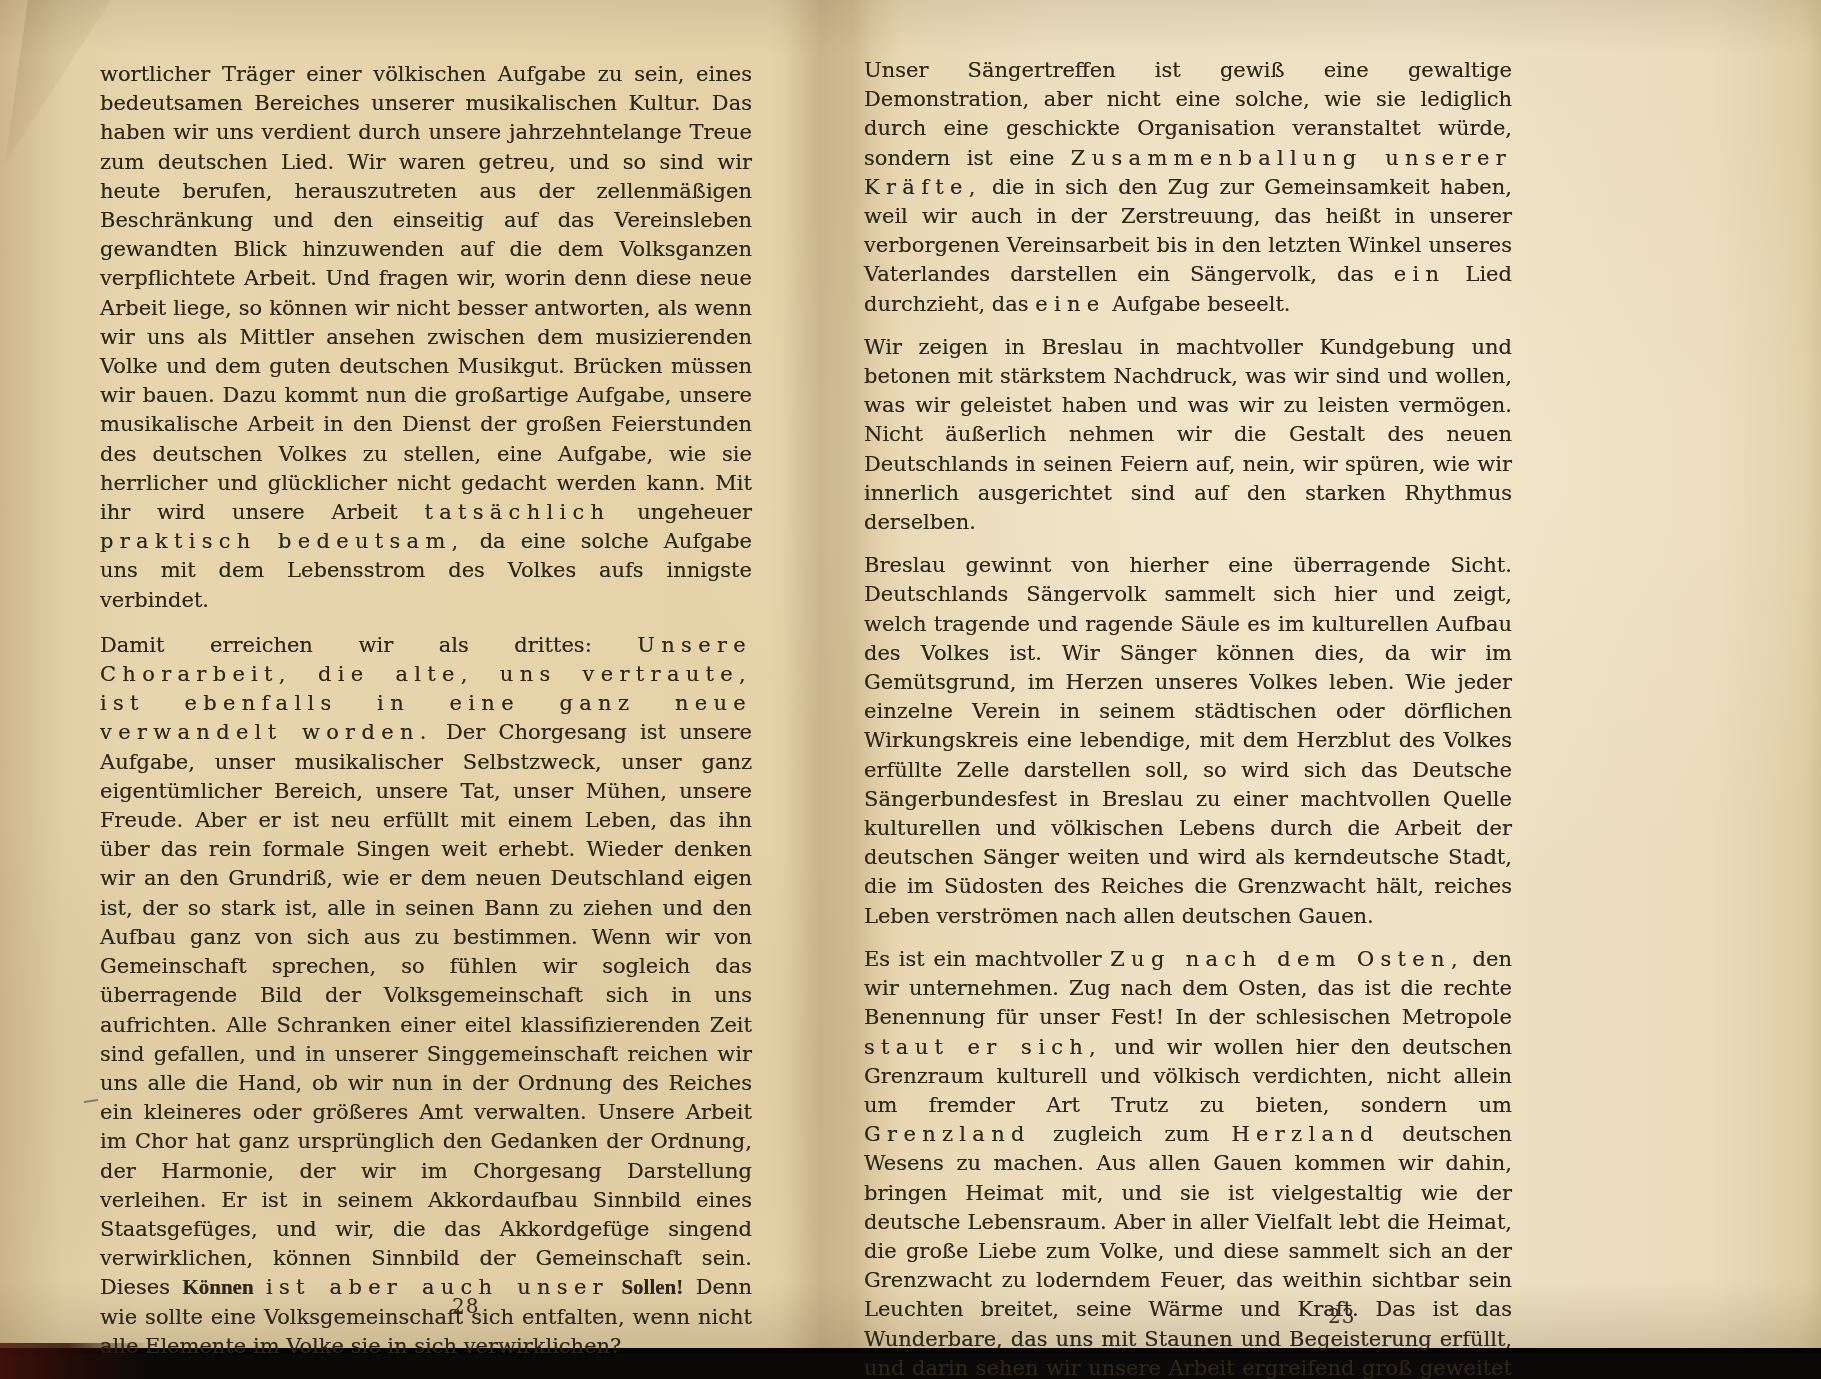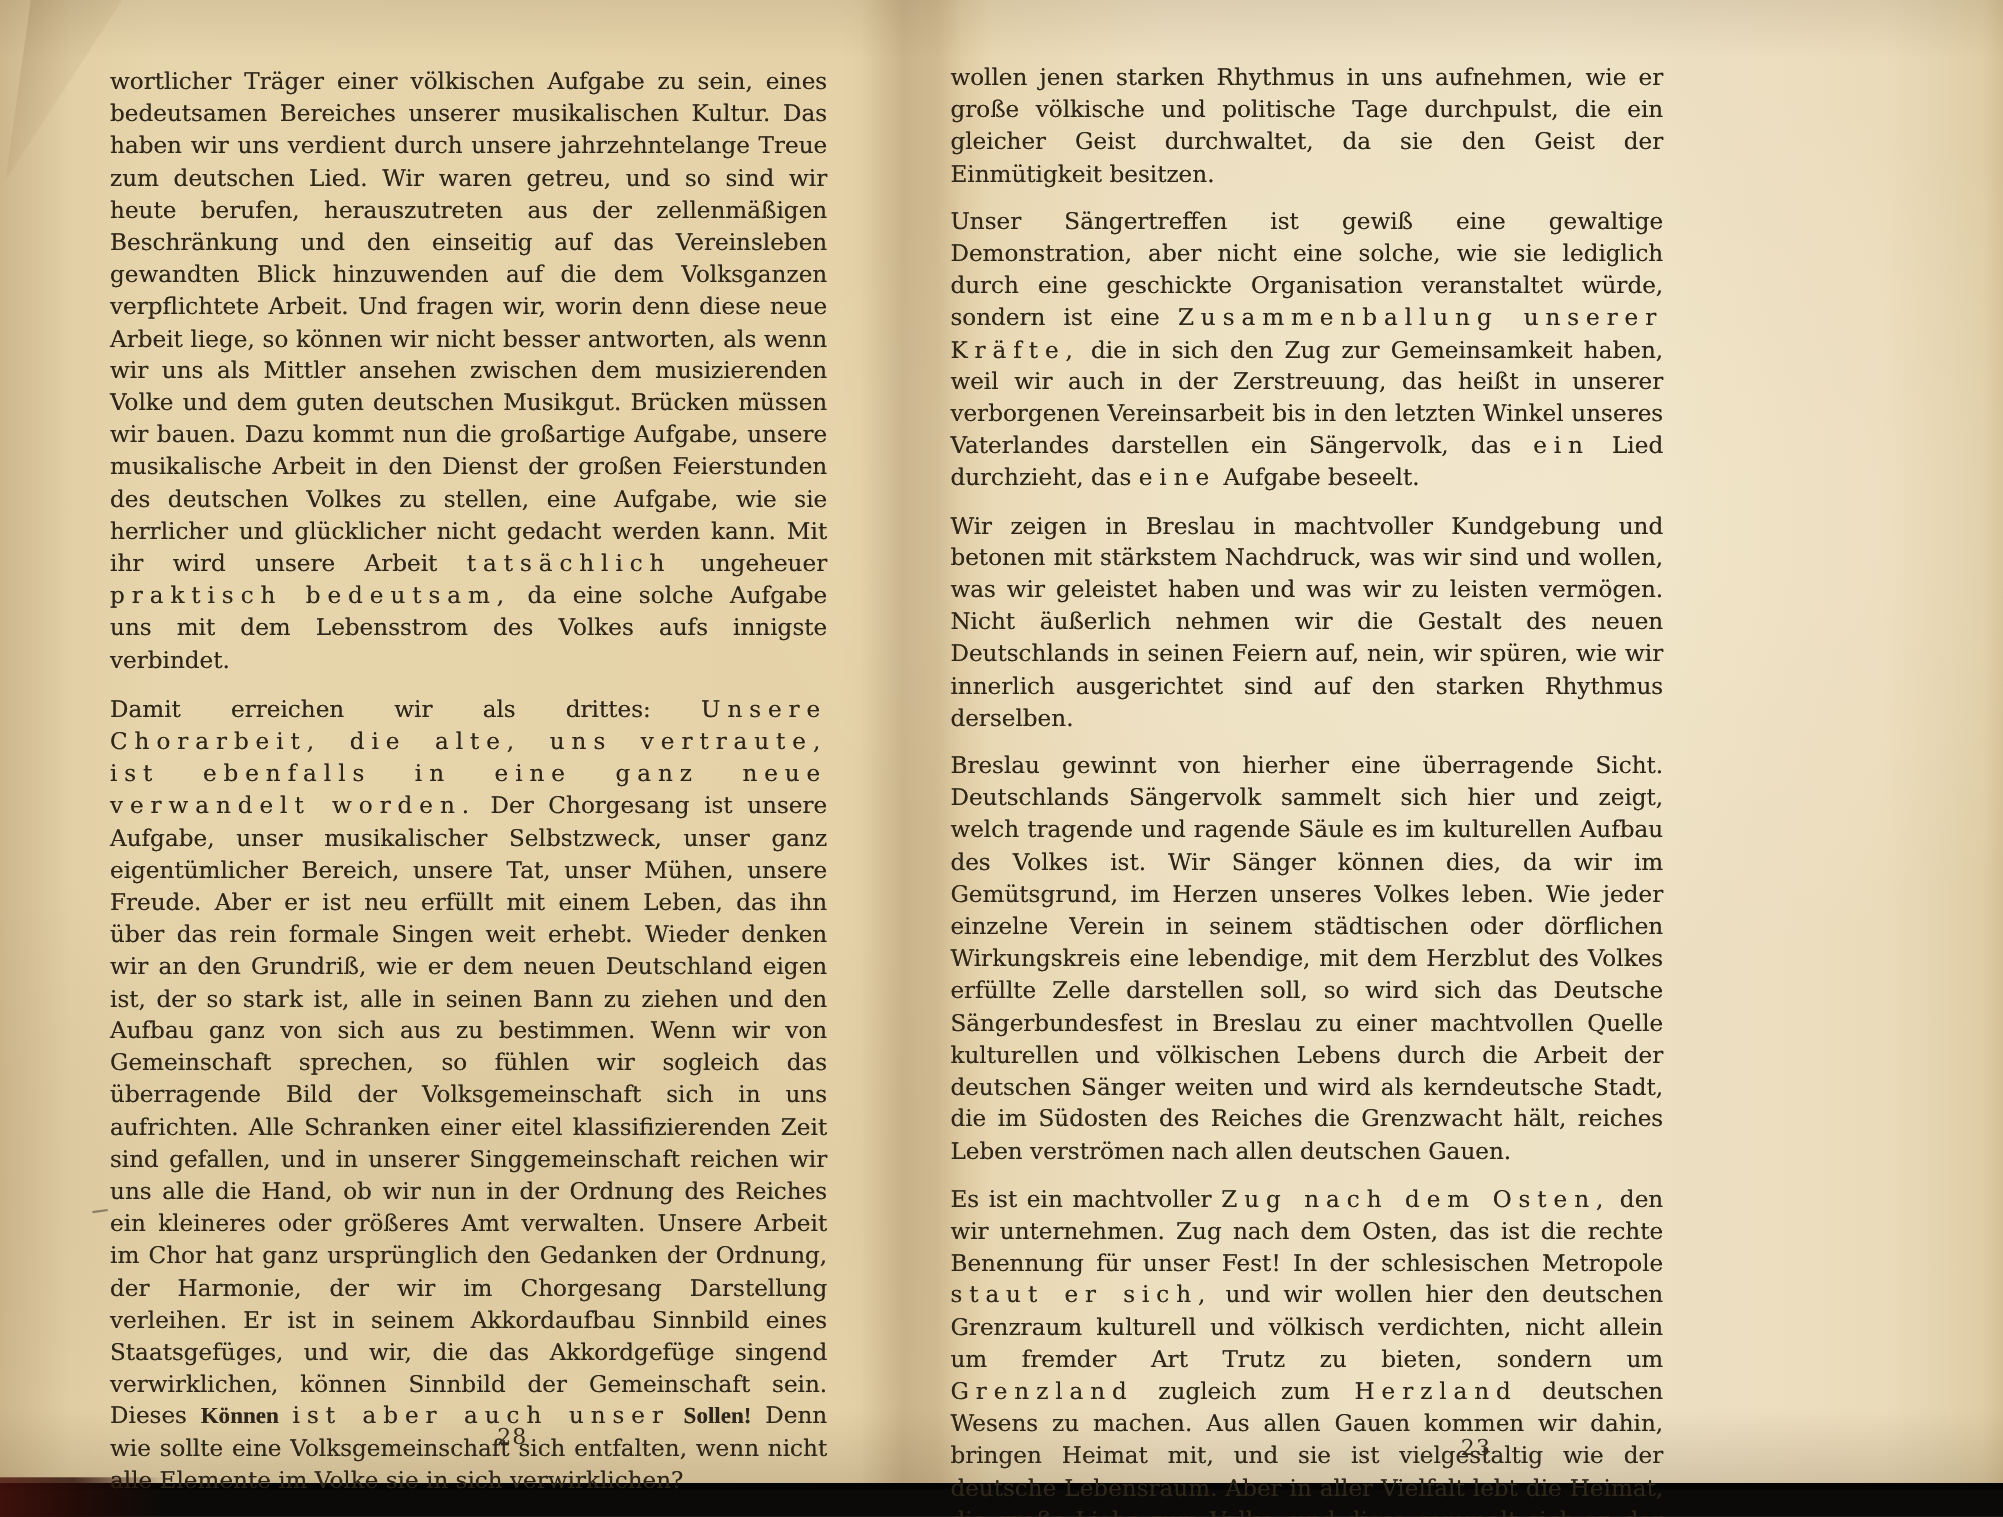--- a/index.html
+++ b/index.html
@@ -89,21 +89,20 @@
       <div class="col" id="page0-col">
           <p><span>wortlicher Träger einer völkischen Aufgabe zu sein, eines bedeutsamen Bereiches unserer musikalischen Kultur. Das haben wir uns verdient durch unsere jahrzehntelange Treue zum deutschen Lied. Wir waren getreu, und so sind wir heute berufen, herauszutreten aus der zellenmäßigen Beschränkung und den einseitig auf das Vereinsleben gewandten Blick hinzuwenden auf die dem Volksganzen verpflichtete Arbeit. Und fragen wir, worin denn diese neue Arbeit liege, so können wir nicht besser antworten, als wenn wir uns als Mittler ansehen zwischen dem musizierenden Volke und dem guten deutschen Musikgut. Brücken müssen wir bauen. Dazu kommt nun die großartige Aufgabe, unsere musikalische Arbeit in den Dienst der großen Feierstunden des deutschen Volkes zu stellen, eine Aufgabe, wie sie herrlicher und glücklicher nicht gedacht werden kann. Mit ihr wird unsere Arbeit </span><span class="sp">tatsächlich</span><span> ungeheuer </span><span class="sp">praktisch bedeutsam,</span><span> da eine solche Aufgabe uns mit dem Lebensstrom des Volkes aufs innigste verbindet.</span></p>
           <p><span>Damit erreichen wir als drittes: </span><span class="sp">Unsere Chorarbeit, die alte, uns vertraute, ist ebenfalls in eine ganz neue verwandelt worden.</span><span> Der Chorgesang ist unsere Aufgabe, unser musikalischer Selbstzweck, unser ganz eigentümlicher Bereich, unsere Tat, unser Mühen, unsere Freude. Aber er ist neu erfüllt mit einem Leben, das ihn über das rein formale Singen weit erhebt. Wieder denken wir an den Grundriß, wie er dem neuen Deutschland eigen ist, der so stark ist, alle in seinen Bann zu ziehen und den Aufbau ganz von sich aus zu bestimmen. Wenn wir von Gemeinschaft sprechen, so fühlen wir sogleich das überragende Bild der Volksgemeinschaft sich in uns aufrichten. Alle Schranken einer eitel klassifizierenden Zeit sind gefallen, und in unserer Singgemeinschaft reichen wir uns alle die Hand, ob wir nun in der Ordnung des Reiches ein kleineres oder größeres Amt verwalten. Unsere Arbeit im Chor hat ganz ursprünglich den Gedanken der Ordnung, der Harmonie, der wir im Chorgesang Darstellung verleihen. Er ist in seinem Akkordaufbau Sinnbild eines Staatsgefüges, und wir, die das Akkordgefüge singend verwirklichen, können Sinnbild der Gemeinschaft sein. Dieses </span><span class="b">Können</span><span> </span><span class="sp">ist aber auch unser</span><span> </span><span class="b">Sollen!</span><span> Denn wie sollte eine Volksgemeinschaft sich entfalten, wenn nicht alle Elemente im Volke sie in sich verwirklichen?</span></p>
           <p></p>
         </div>
       <div class="pagenum pagenum-left">28</div>
     </section>
 
     <section class="page page-right">
       <div class="col" id="page1-col">
-          <p><span>wollen jenen starken Rhythmus in uns aufnehmen, wie er große völkische und politische Tage durchpulst, die ein gleicher Geist durchwaltet, da sie den Geist der Einmütigkeit besitzen.</span></p>
           <p><span>Unser Sängertreffen ist gewiß eine gewaltige Demonstration, aber nicht eine solche, wie sie lediglich durch eine geschickte Organisation veranstaltet würde, sondern ist eine </span><span class="sp">Zusammenballung unserer Kräfte,</span><span> die in sich den Zug zur Gemeinsamkeit haben, weil wir auch in der Zerstreuung, das heißt in unserer verborgenen Vereinsarbeit bis in den letzten Winkel unseres Vaterlandes darstellen ein Sängervolk, das </span><span class="sp">ein</span><span> Lied durchzieht, das </span><span class="sp">eine</span><span> Aufgabe beseelt.</span></p>
           <p><span>Wir zeigen in Breslau in machtvoller Kundgebung und betonen mit stärkstem Nachdruck, was wir sind und wollen, was wir geleistet haben und was wir zu leisten vermögen. Nicht äußerlich nehmen wir die Gestalt des neuen Deutschlands in seinen Feiern auf, nein, wir spüren, wie wir innerlich ausgerichtet sind auf den starken Rhythmus derselben.</span></p>
           <p><span>Breslau gewinnt von hierher eine überragende Sicht. Deutschlands Sängervolk sammelt sich hier und zeigt, welch tragende und ragende Säule es im kulturellen Aufbau des Volkes ist. Wir Sänger können dies, da wir im Gemütsgrund, im Herzen unseres Volkes leben. Wie jeder einzelne Verein in seinem städtischen oder dörflichen Wirkungskreis eine lebendige, mit dem Herzblut des Volkes erfüllte Zelle darstellen soll, so wird sich das Deutsche Sängerbundesfest in Breslau zu einer machtvollen Quelle kulturellen und völkischen Lebens durch die Arbeit der deutschen Sänger weiten und wird als kerndeutsche Stadt, die im Südosten des Reiches die Grenzwacht hält, reiches Leben verströmen nach allen deutschen Gauen.</span></p>
           <p><span>Es ist ein machtvoller </span><span class="sp">Zug nach dem Osten,</span><span> den wir unternehmen. Zug nach dem Osten, das ist die rechte Benennung für unser Fest! In der schlesischen Metropole </span><span class="sp">staut er sich,</span><span> und wir wollen hier den deutschen Grenzraum kulturell und völkisch verdichten, nicht allein um fremder Art Trutz zu bieten, sondern um </span><span class="sp">Grenzland</span><span> zugleich zum </span><span class="sp">Herzland</span><span> deutschen Wesens zu machen. Aus allen Gauen kommen wir dahin, bringen Heimat mit, und sie ist vielgestaltig wie der deutsche Lebensraum. Aber in aller Vielfalt lebt die Heimat, die große Liebe zum Volke, und diese sammelt sich an der Grenzwacht zu loderndem Feuer, das weithin sichtbar sein Leuchten breitet, seine Wärme und Kraft. Das ist das Wunderbare, das uns mit Staunen und Begeisterung erfüllt, und darin sehen wir unsere Arbeit ergreifend groß geweitet und mächtig sich erfüllen, daß wir mit unserem Singen den völkischen Raum erfüllen, um ihn ganz zu gewinnen, daß er überall in gleicher Dichte bestehe. Aus</span></p>
         </div>
       <div class="pagenum pagenum-right">23</div>
     </section>
   </div>
 </div>
 

